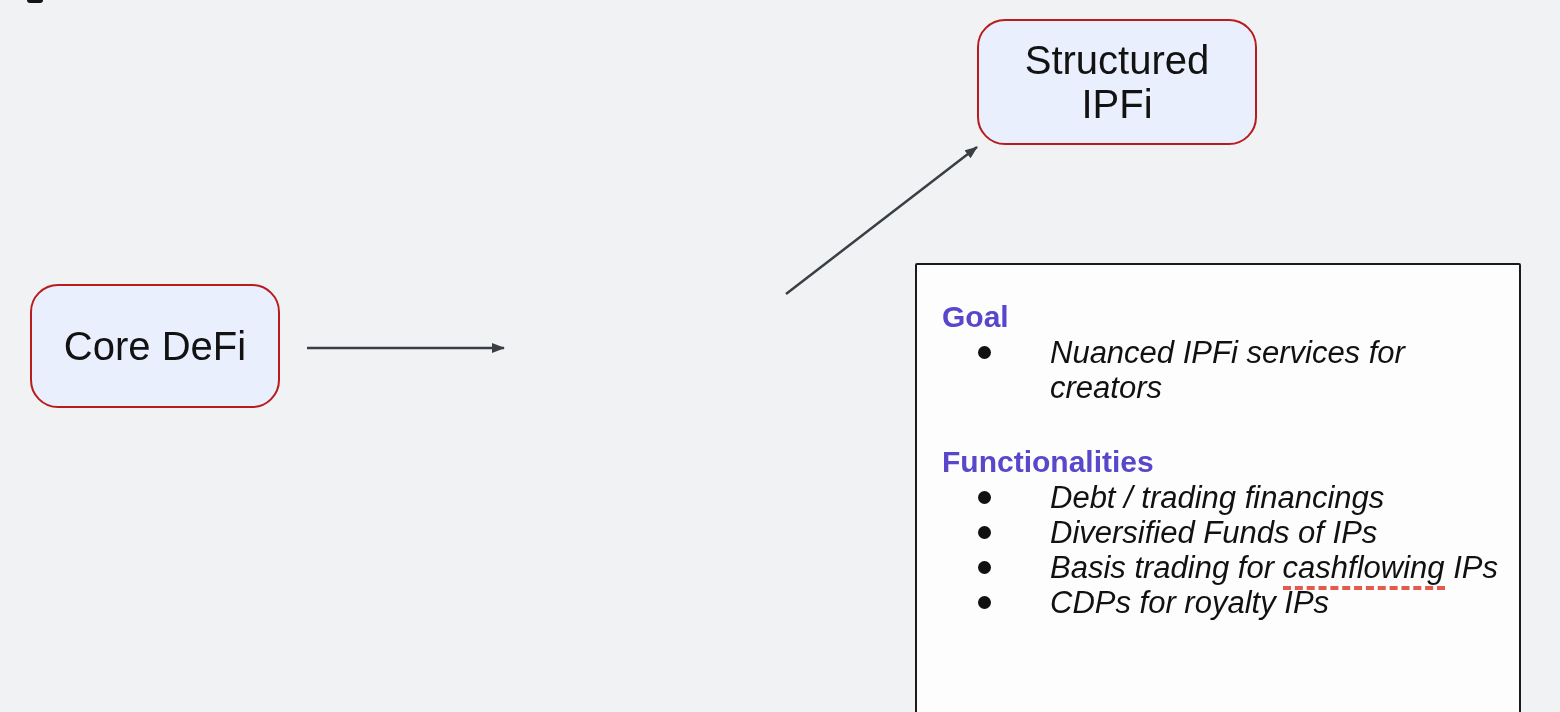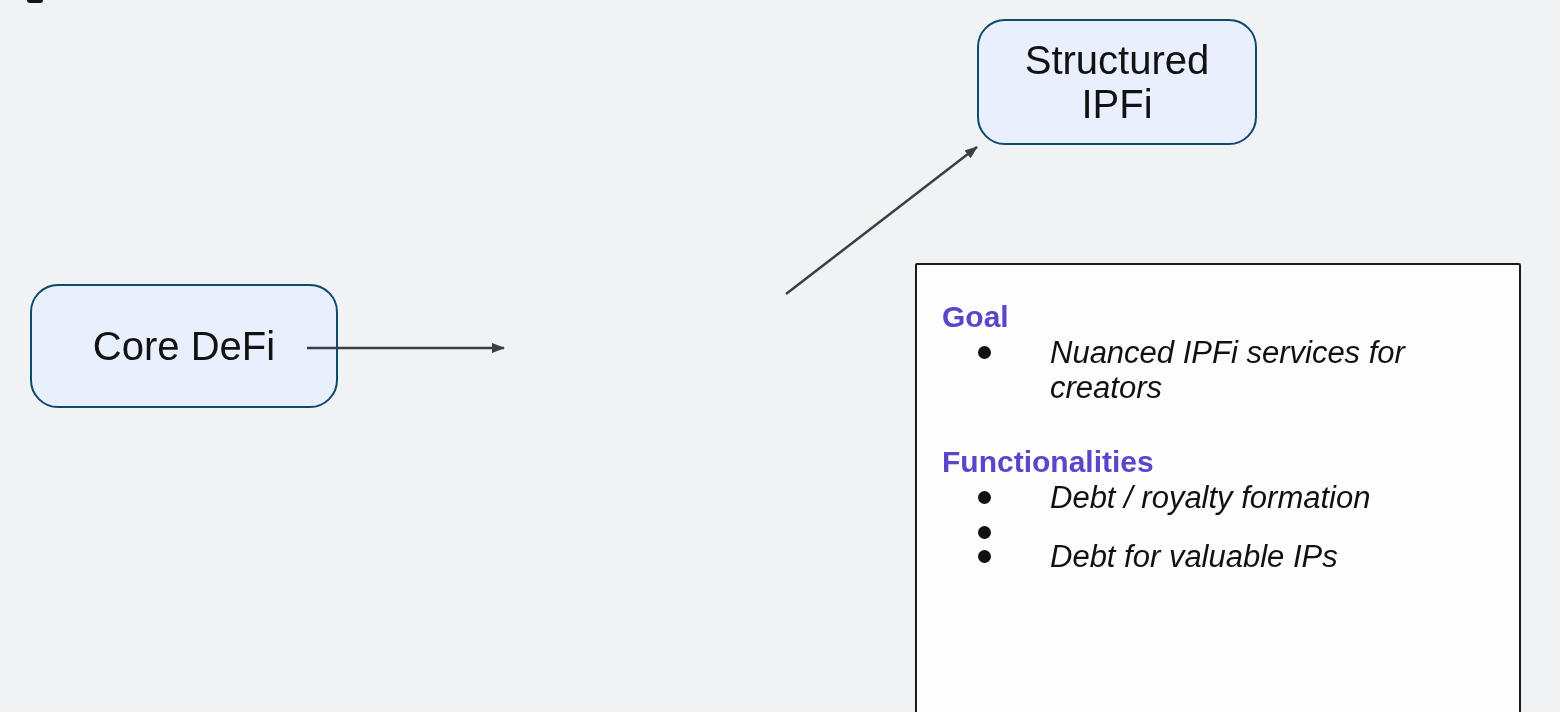--- a/index.html
+++ b/index.html
@@ -20,34 +20,34 @@
     left: 27px; top: 0;
     width: 16px; height: 3px;
     background: #141414;
     border-radius: 0 0 4px 4px;
   }
 
   
   .node {
     position: absolute;
     background: #e9effc;
-    border: 2px solid #0c4a6e;
+    border: 2px solid #b91c1c;
     border-radius: 28px;
     display: flex;
     align-items: center;
     justify-content: center;
   }
   .node-label {
     font-size: 40px;
     line-height: 1.1;
     color: #121212;
     white-space: pre;
     text-align: center;
   }
-  .node-core       { left: 30px;  top: 284px; width: 308px; height: 124px; }
+  .node-core       { left: 30px;  top: 284px; width: 250px; height: 124px; }
   .node-early      { left: 510px; top: 284px; width: 277px; height: 124px; }
   .node-structured { left: 977px; top: 19px;  width: 280px; height: 126px; }
 
   
   svg.arrows {
     position: absolute;
     left: 0; top: 0;
     width: 1560px; height: 712px;
     pointer-events: none;
   }
@@ -135,26 +135,31 @@
 creators</span>
         </li>
       </ul>
     </div>
 
     <div class="section">
       <h3 class="section-heading">Functionalities</h3>
       <ul class="items">
         <li class="item">
           <span class="dot"></span>
-          <span class="li-text">Debt / royalty formation</span>
+          <span class="li-text">Debt / trading financings</span>
         </li>
         <li class="item">
           <span class="dot"></span>
+          <span class="li-text">Diversified Funds of IPs</span>
         </li>
         <li class="item">
           <span class="dot"></span>
-          <span class="li-text">Debt for valuable IPs</span>
+          <span class="li-text"><span>Basis trading for </span><span class="flagged">cashflowing</span><span> IPs</span></span>
+        </li>
+        <li class="item">
+          <span class="dot"></span>
+          <span class="li-text">CDPs for royalty IPs</span>
         </li>
       </ul>
     </div>
 
   </div>
 </div>
 
 </body></html>

